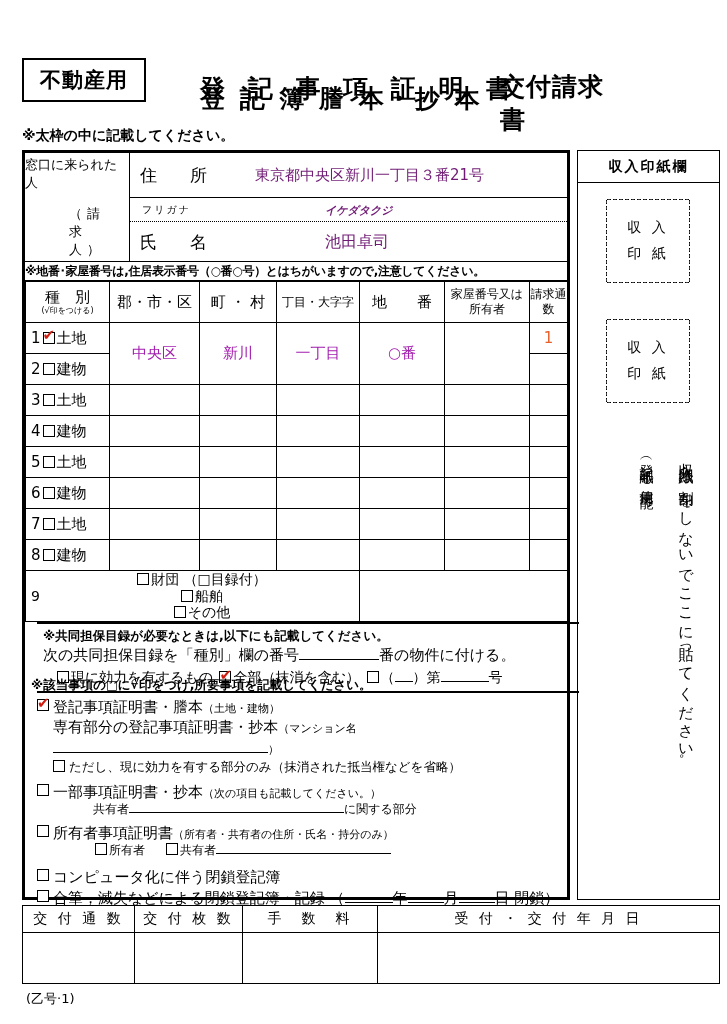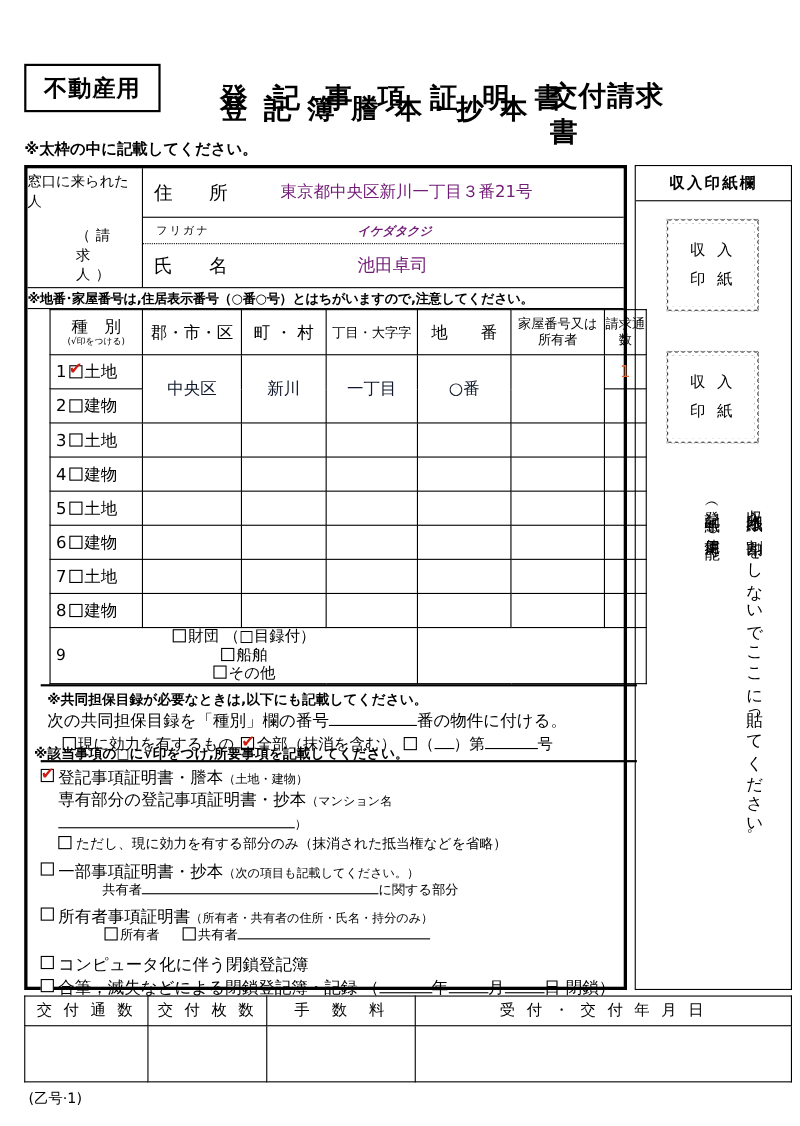--- a/index.html
+++ b/index.html
@@ -58,27 +58,27 @@
 
   
   .warn{
     position:absolute;left:0;top:108px;width:100%;height:20px;
     border-top:1.5px solid #000;border-bottom:1.5px solid #000;box-sizing:border-box;
     font-size:12px;font-weight:bold;display:flex;align-items:center;padding-left:0;
     letter-spacing:-0.3px;
   }
 
   
-  .ptable{position:absolute;left:0;top:128px;width:100%;border-collapse:collapse;table-layout:fixed;margin-left:20px;}
+  .ptable{position:absolute;left:0;top:128px;width:100%;border-collapse:collapse;table-layout:fixed;}
   .ptable td,.ptable th{border:1px solid #000;padding:0;margin:0;text-align:center;vertical-align:middle;}
   .ptable th{height:40px;font-size:15px;font-weight:normal;}
   .ptable .hdr-sub{font-size:8px;display:block;line-height:1.1;}
   .ptable .hdr-2l{font-size:12px;line-height:1.25;}
   .ptable td.kind{height:30px;font-size:15px;text-align:left;padding-left:5px;white-space:nowrap;}
-  .ptable td.data{font-size:15px;color:#0f172a;}
+  .ptable td.data{font-size:15px;color:#a21caf;}
   .ptable td.cnt{font-size:15px;color:#e8612c;}
   .cb{
     display:inline-block;width:12px;height:12px;border:1.5px solid #000;
     box-sizing:border-box;vertical-align:-1px;margin:0 2px;position:relative;background:#fff;
   }
   .cb.on::after{
     content:"✔";position:absolute;left:-1px;top:-7px;font-size:15px;color:#d01b0f;font-weight:bold;
   }
   .r9 td{height:auto;}
   .r9-cell{text-align:left;padding:3px 0 3px 6px;font-size:14px;line-height:1.18;position:relative;}

